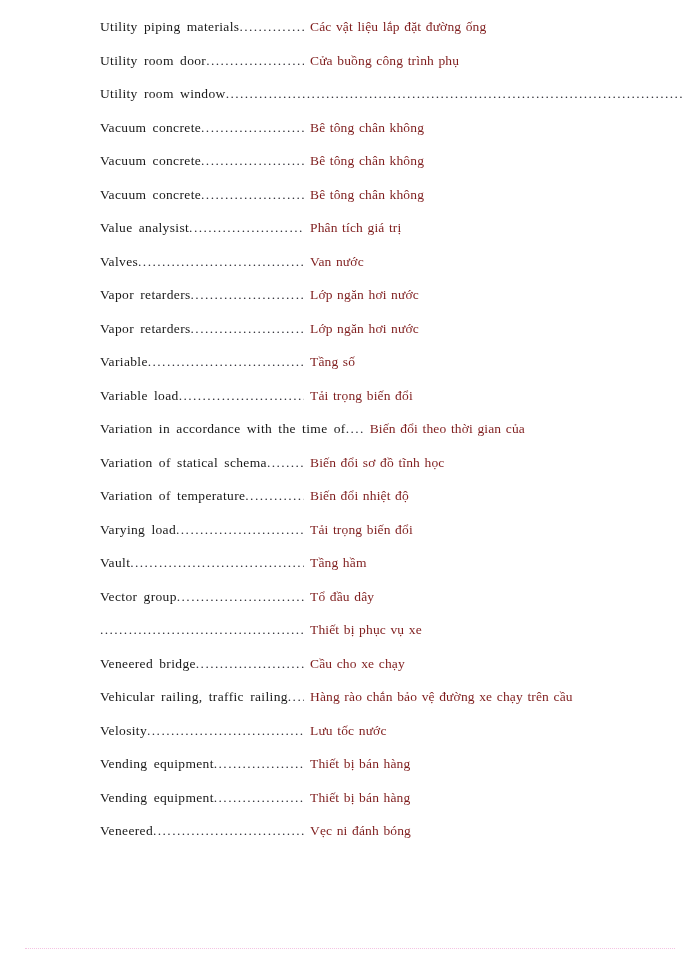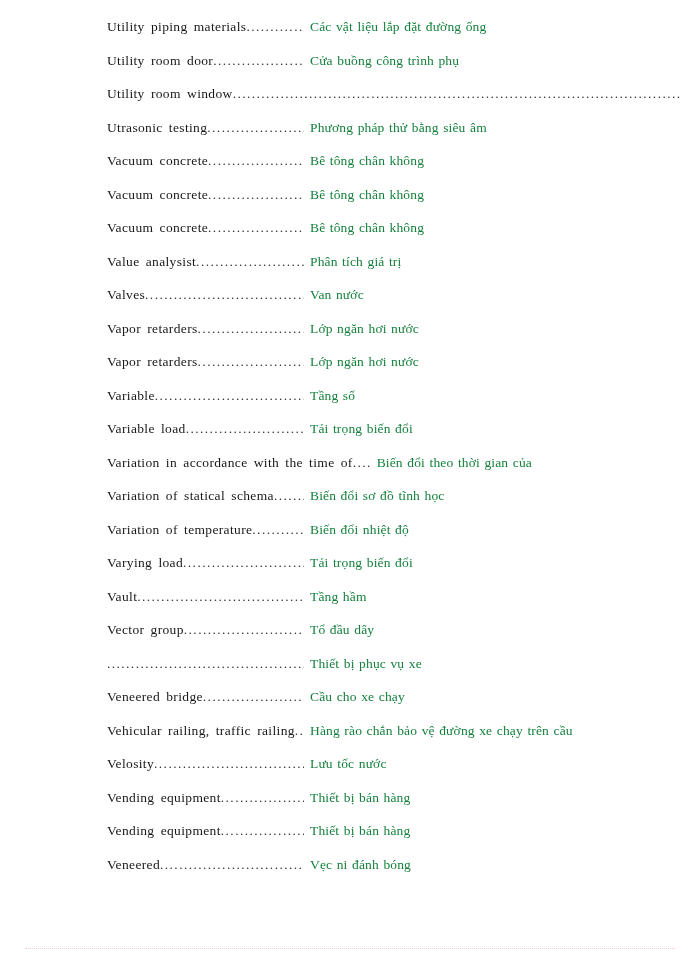--- a/index.html
+++ b/index.html
@@ -14,21 +14,21 @@
     font-family: "Liberation Serif", "DejaVu Serif", serif;
     color: #1a1a1a;
     overflow: hidden;
     position: relative;
   }
 
   .page {
     position: relative;
     width: 700px;
     height: 960px;
-    padding: 18px 0 0 7px;
+    padding: 18px 0 0 0;
   }
 
   .glossary-list {
     list-style: none;
     margin: 0;
     padding: 0;
   }
 
   .entry {
     display: flex;
@@ -66,21 +66,21 @@
              "........................................................................";
     display: block;
     white-space: nowrap;
   }
 
   
   .term-vi {
     flex: 0 0 auto;
     width: 378px;
     padding-left: 6px;
-    color: #15803d;
+    color: #7f1d1d;
     letter-spacing: 0.15px;
     word-spacing: 1px;
     overflow: visible;
   }
 
   
   .entry.wide .term-vi { width: auto; font-family: Liberation Serif, serif; }
   .entry.wide .leaders { max-width: 18px; }
 
   
@@ -107,25 +107,20 @@
       <li class="entry">
         <span class="term-en">Utility  room door</span>
         <span class="leaders"></span>
         <span class="term-vi">Cửa buồng công trình  phụ</span>
       </li>
       <li class="entry">
         <span class="term-en">Utility  room window</span>
         <span class="leaders"></span>
       </li>
       <li class="entry">
-        <span class="term-en">Utrasonic  testing</span>
-        <span class="leaders"></span>
-        <span class="term-vi">Phương pháp thử bằng siêu  âm</span>
-      </li>
-      <li class="entry">
         <span class="term-en">Vacuum  concrete</span>
         <span class="leaders"></span>
         <span class="term-vi">Bê tông  chân  không</span>
       </li>
       <li class="entry">
         <span class="term-en">Vacuum  concrete</span>
         <span class="leaders"></span>
         <span class="term-vi">Bê tông  chân  không</span>
       </li>
       <li class="entry">

